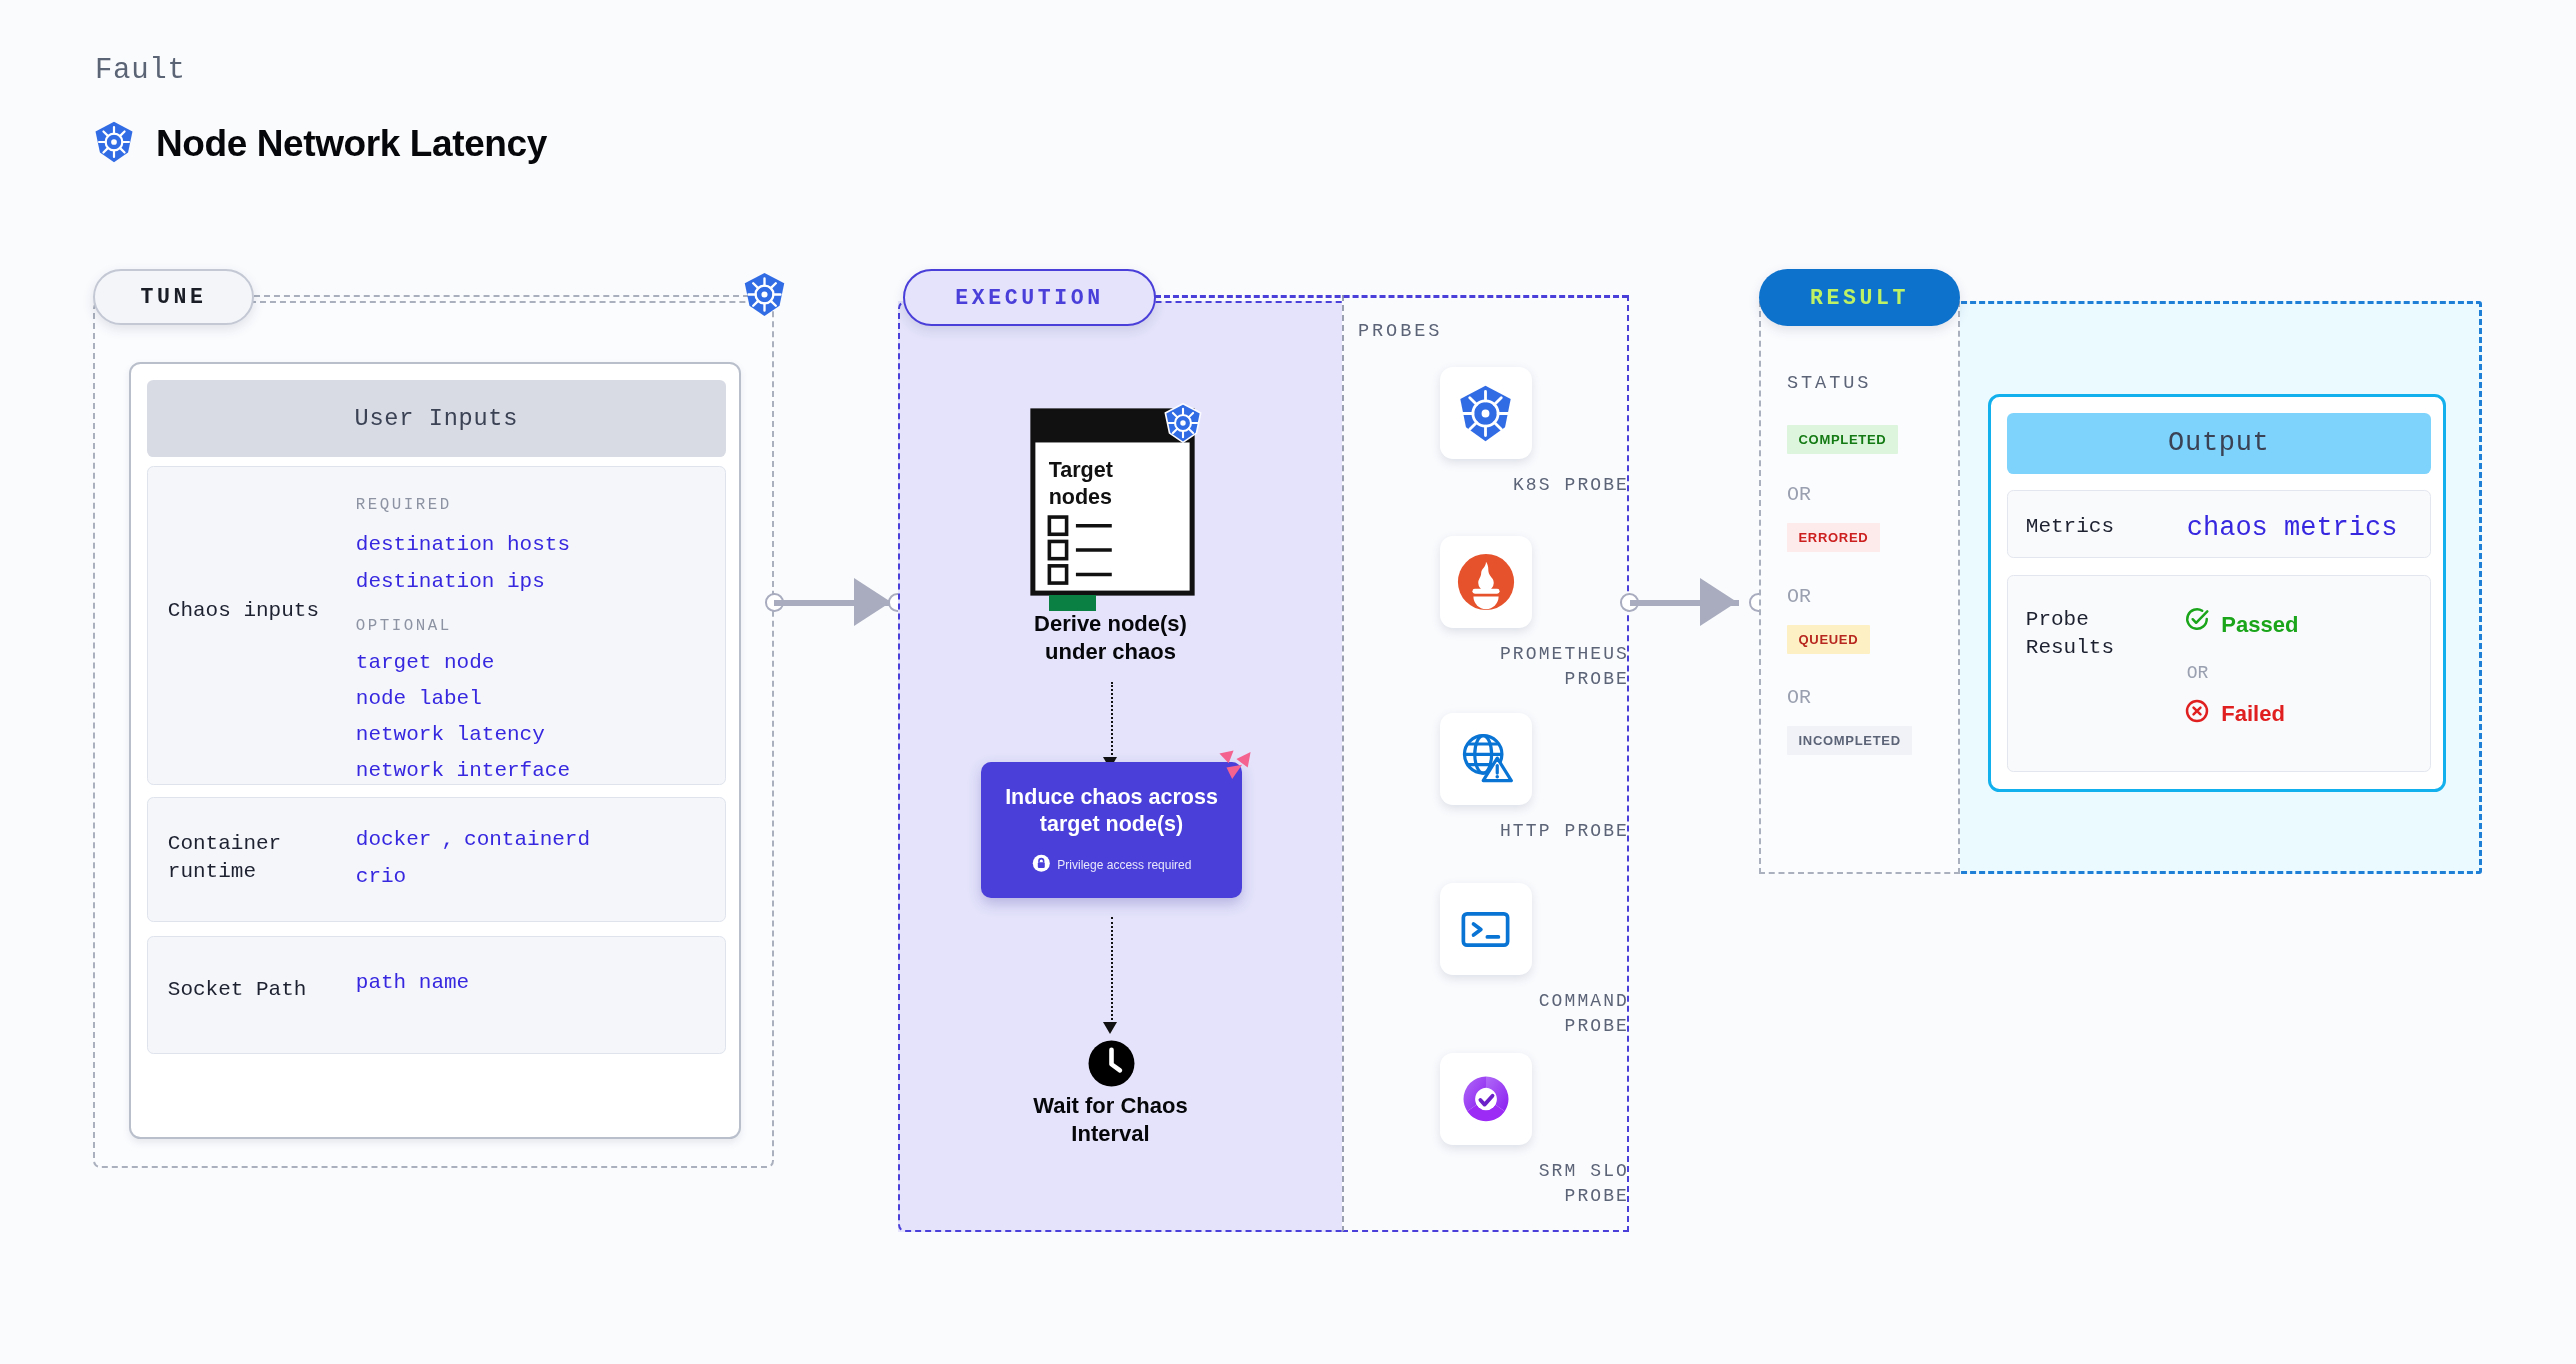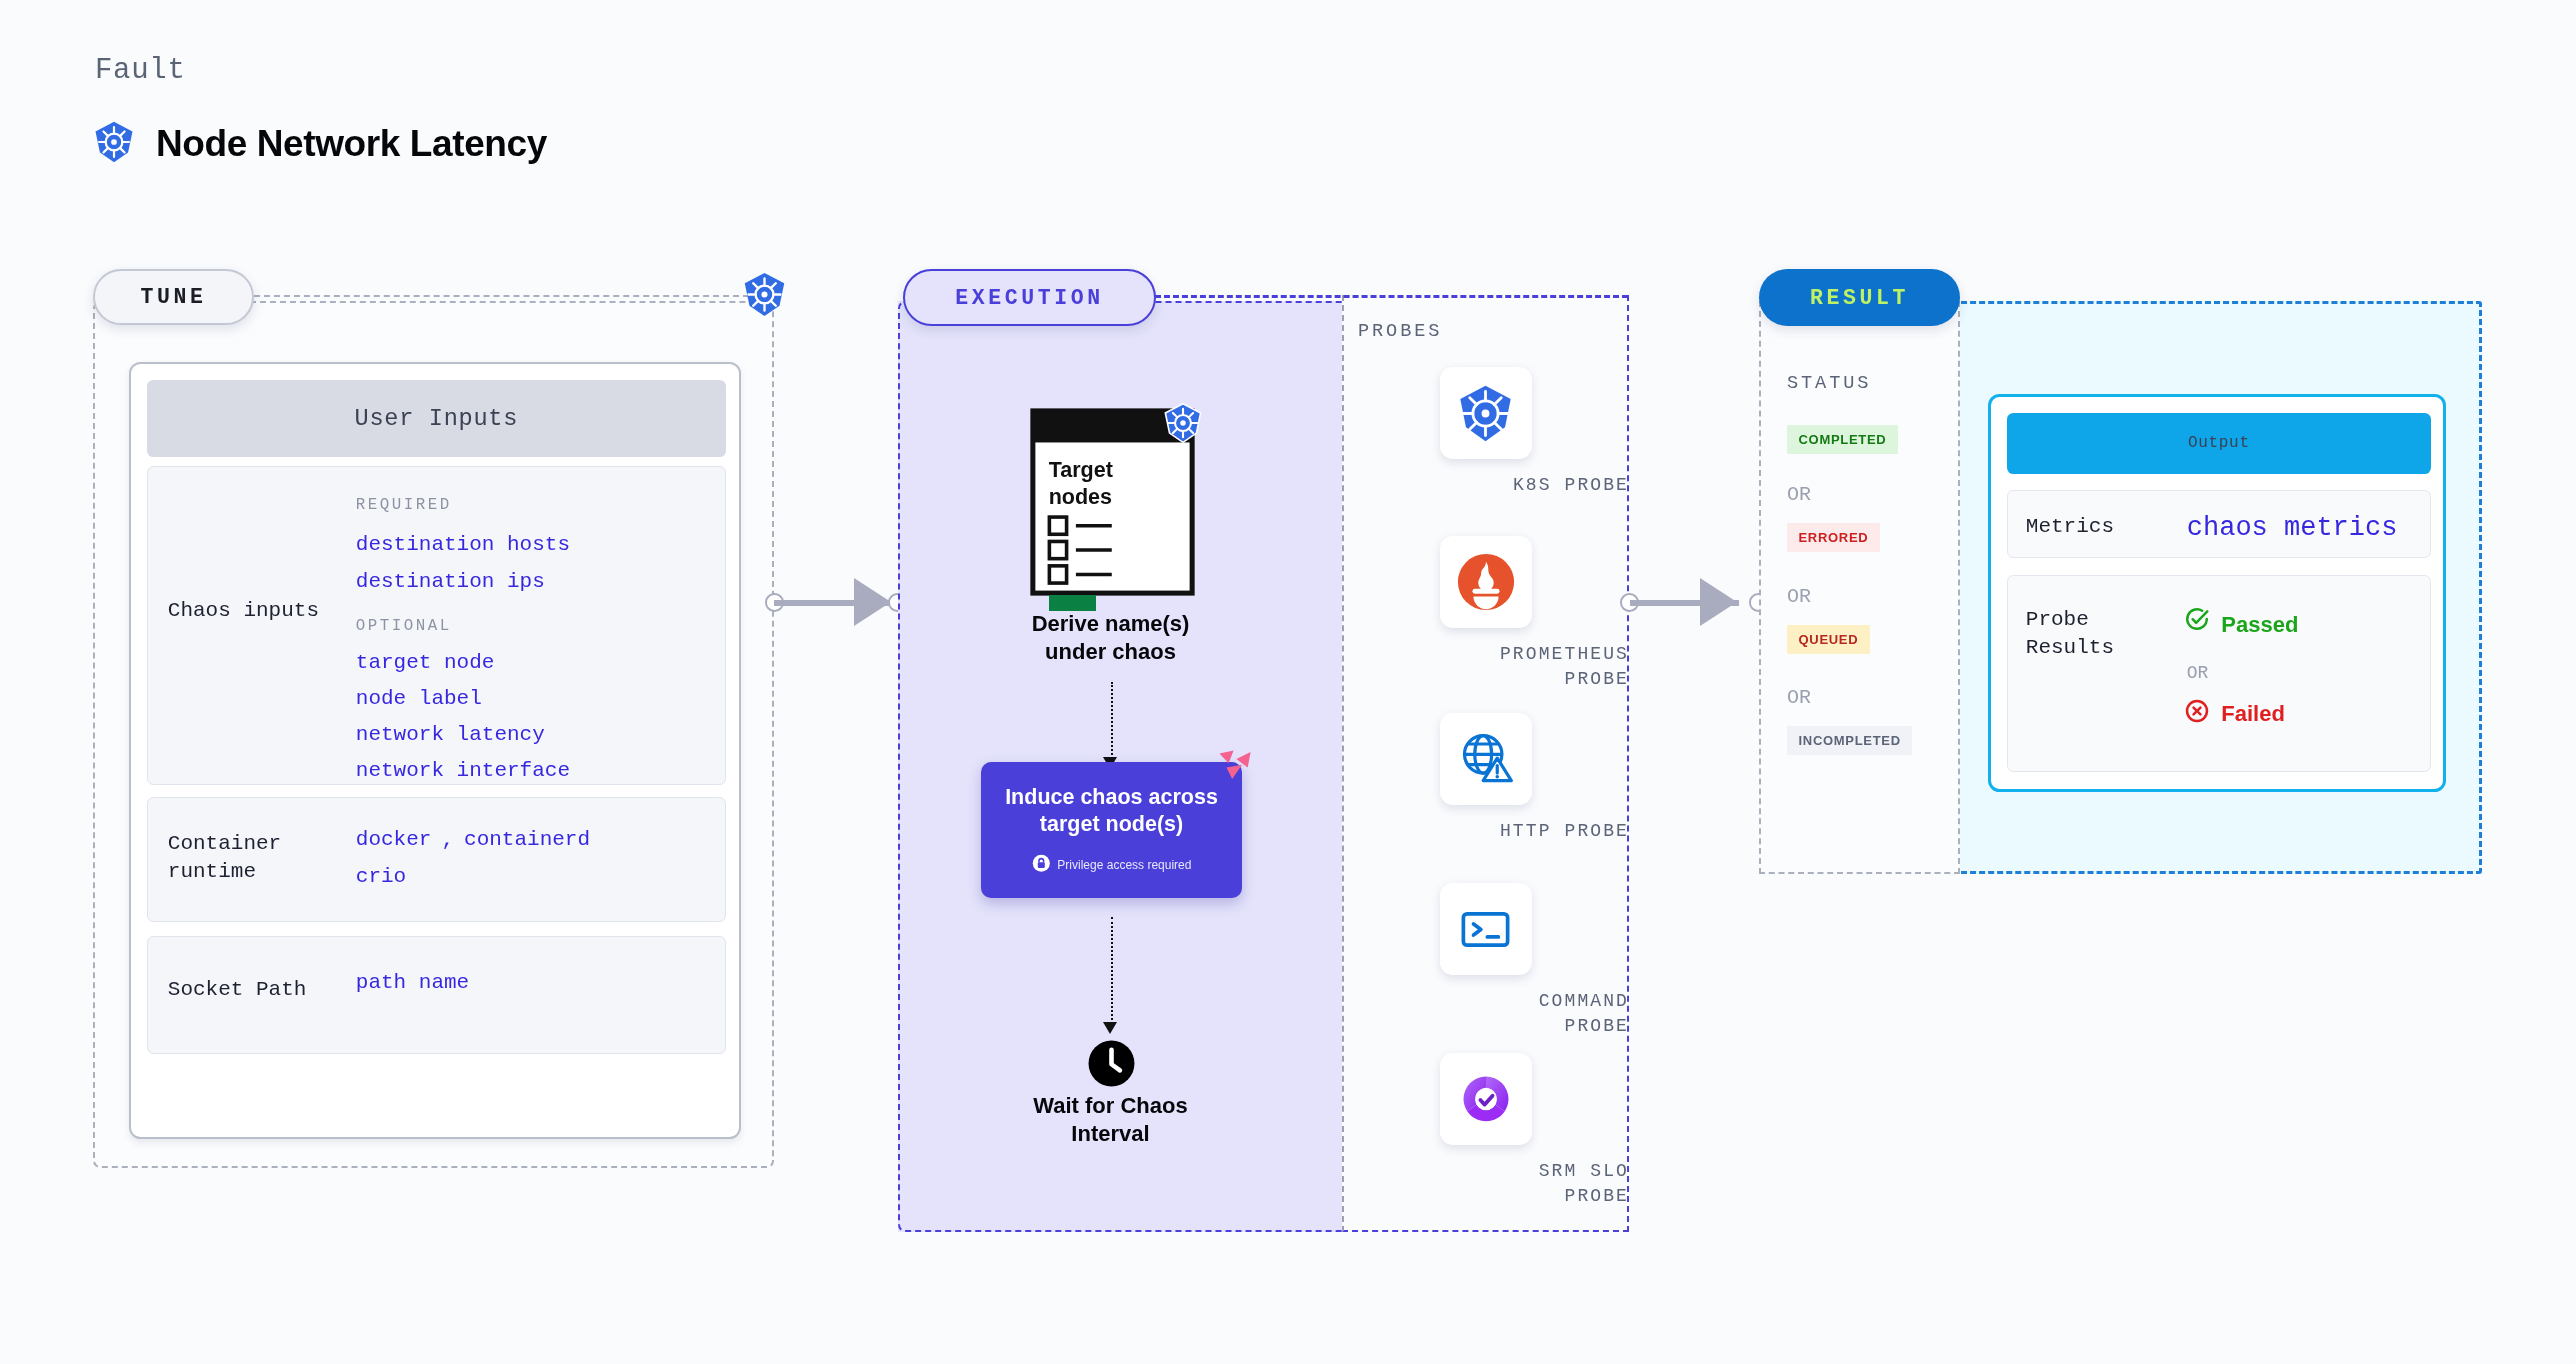--- a/index.html
+++ b/index.html
@@ -178,23 +178,23 @@
   #result-area {
     position: absolute; left: 1952px; top: 301px; width: 530px; height: 573px;
     border: 3.6px dashed #1f7fd6; background: #eafaff; border-radius: 2.9px;
   }
   #output-card {
     position: absolute; left: 1988px; top: 394px; width: 458px; height: 398px;
     background: #fff; border: 3.6px solid #12b0ec; border-radius: 11.5px;
   }
   #output-head {
     position: absolute; left: 15.8px; top: 15.8px; width: 424px; height: 61px;
-    background: #0ea5e9; border-radius: 6.4px;
+    background: #7dd3fc; border-radius: 6.4px;
     display: flex; align-items: center; justify-content: center;
-    font-size: 16px; color: #3a4254; letter-spacing: 0.7px;
+    font-size: 27px; color: #3a4254; letter-spacing: 0.7px;
   }
   .out-box {
     position: absolute; left: 15.8px; width: 424px;
     background: #f9fafc; border: 1.4px solid #e3e6ee; border-radius: 6.4px;
   }
   #out-metrics { top: 93px; height: 68px; }
   #out-probe { top: 178px; height: 197px; }
   .out-label {
     position: absolute; left: 18px; font-size: 21px; color: #1d2130;
     line-height: 1.35; white-space: pre-line;
@@ -330,21 +330,21 @@
   <div style="position:absolute;left:1162px;top:402px">
     <svg width="42" height="42" viewBox="0 0 100 100">
       <path d="M50 4 92 26 82 74 50 96 18 74 8 26Z" fill="#326ce5" stroke="#fbfbff" stroke-width="4"></path>
       <g fill="none" stroke="#fff" stroke-width="5" stroke-linecap="round">
         <circle cx="50" cy="50" r="19"></circle>
           <circle cx="50" cy="50" r="4" fill="#fff"></circle>
         <path d="M50 31V16M50 69v15M69 50h15M16 50h15M63.4 36.6 74 26M26 74l10.6-10.6M63.4 63.4 74 74M26 26l10.6 10.6"></path>
       </g>
     </svg>
   </div>
-  <div id="derive-label">Derive name(s)
+  <div id="derive-label">Derive node(s)
 under chaos</div>
 
   <div class="flow-arrow" style="left:1111px; top:682px;">
     <div class="line" style="height:77px;"></div>
     <div class="head" style="top:75px;"></div>
   </div>
 
   <div id="chaos-box">
     <div id="chaos-text">Induce chaos across
 target node(s)</div>

